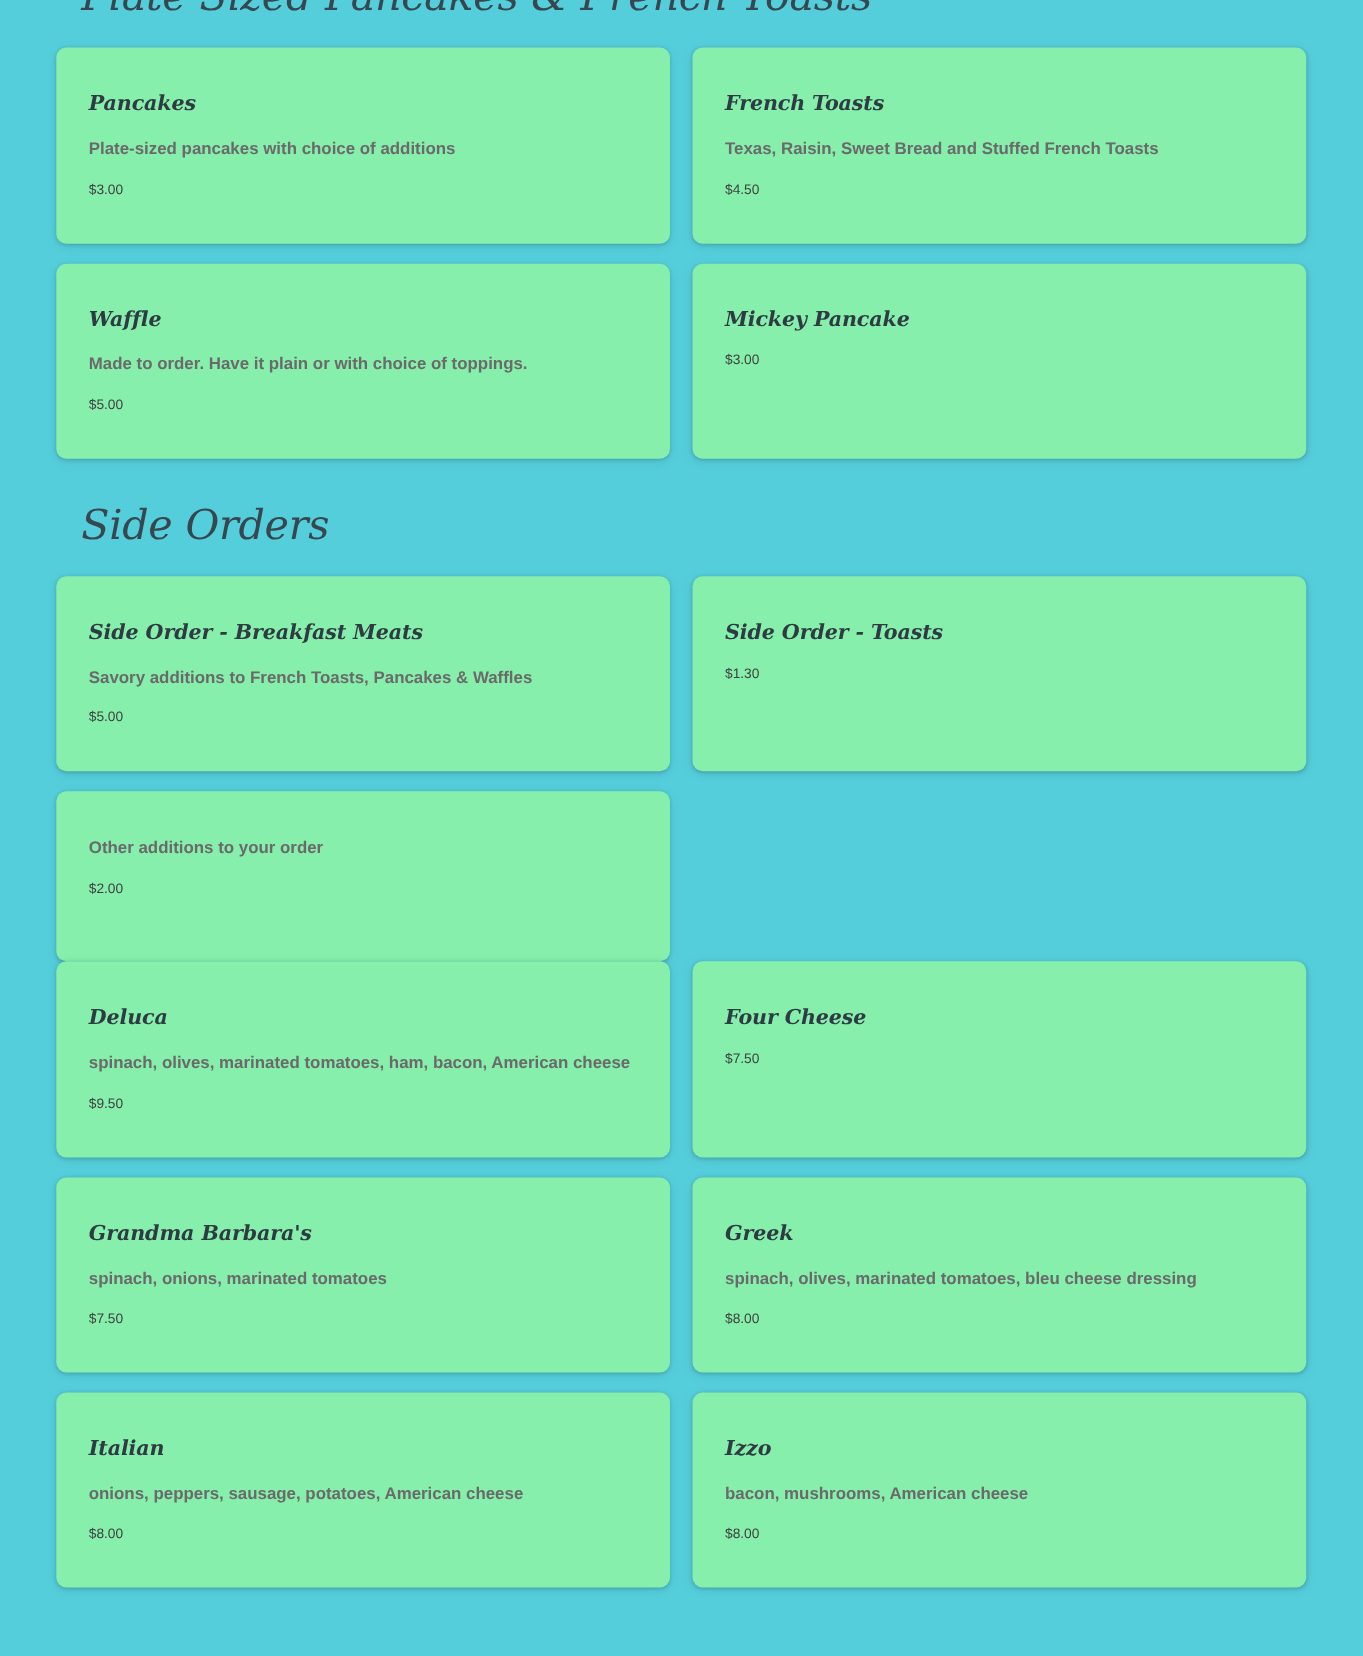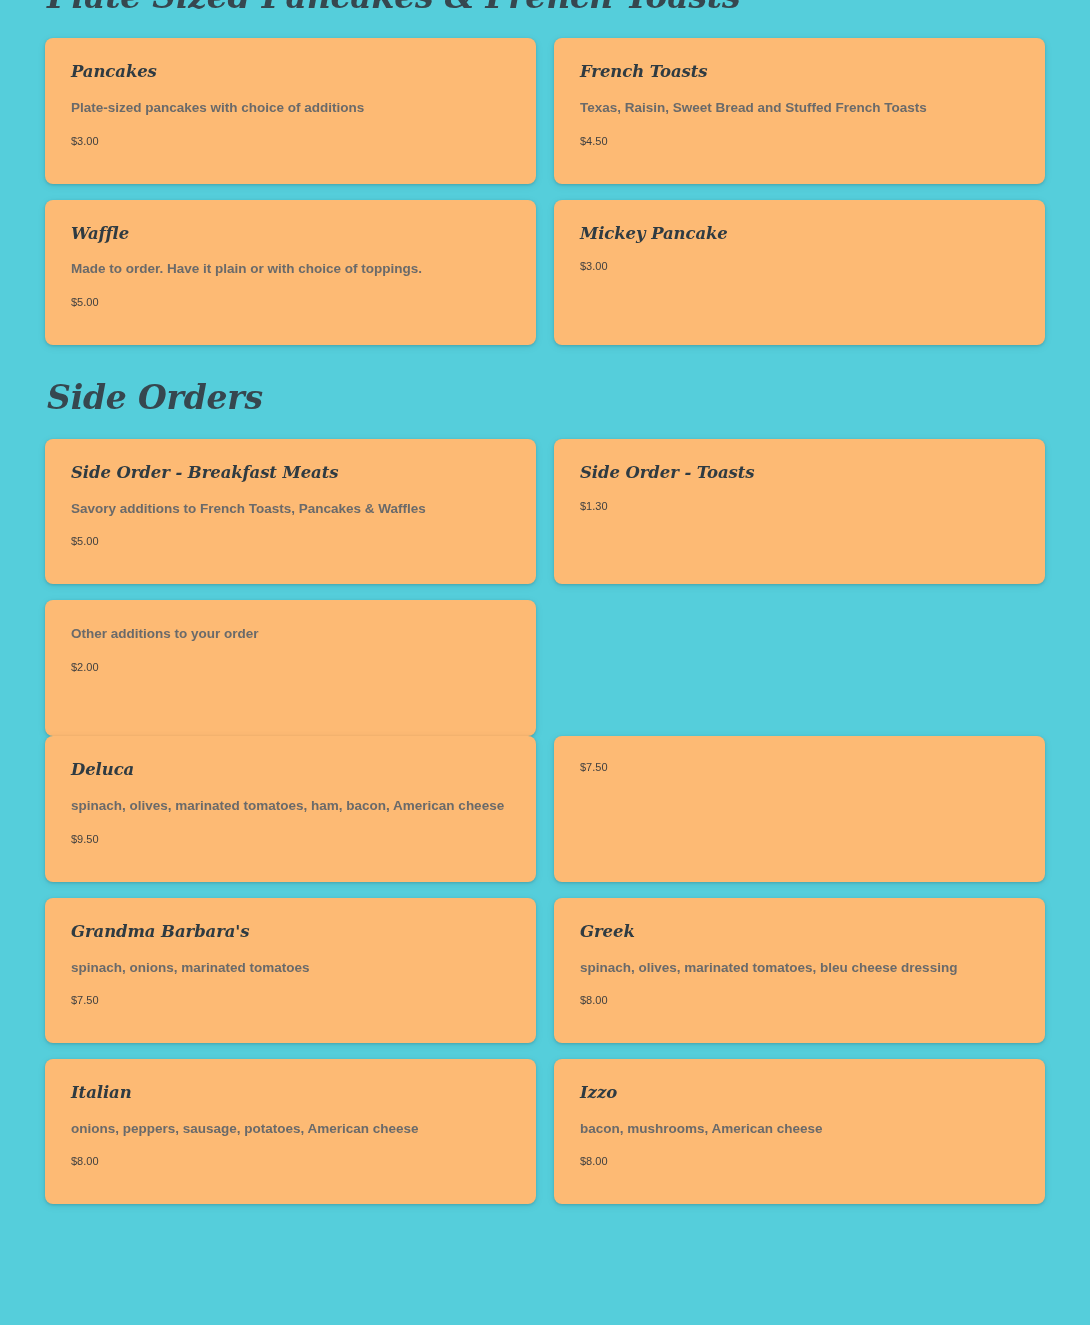--- a/index.html
+++ b/index.html
@@ -22,45 +22,45 @@
     
     margin-top: -22px;
   }
 
   .section {
     width: 100%;
   }
 
   .section-heading {
     font-family: "DejaVu Serif", "Liberation Serif", serif;
-    font-weight: 700;
+    font-weight: 400;
     font-style: italic;
     font-size: 33px;
     line-height: 1.16;
     letter-spacing: -0.2px;
     color: #36474f;
-    margin: 0 0 22px 2px;
+    margin: 0 0 22px 20px;
     white-space: nowrap;
   }
 
   .section + .section .section-heading {
     margin-top: 34px;
   }
 
   .card-grid {
     display: grid;
     grid-template-columns: 1fr 1fr;
     column-gap: 18px;
     row-gap: 16px;
   }
 
   .menu-card {
-    background: #fdba74;
+    background: #86efac;
     border-radius: 8px;
-    padding: 24px 26px 34px 26px;
+    padding: 35px 26px 34px 26px;
     box-shadow: 0 1px 3px rgba(0,0,0,0.16), 0 2px 9px rgba(0,0,0,0.08);
     min-height: 136px;
   }
 
   .card-title {
     font-family: "DejaVu Serif", "Liberation Serif", serif;
     font-weight: 700;
     font-style: italic;
     font-size: 16.5px;
     line-height: 1.2;
@@ -134,20 +134,21 @@
       </div>
     </div>
     <div class="section">
       <div class="card-grid">
         <div class="menu-card">
           <div class="card-title">Deluca</div>
           <div class="card-desc">spinach, olives, marinated tomatoes, ham, bacon, American cheese</div>
           <div class="card-price">$9.50</div>
         </div>
         <div class="menu-card">
+          <div class="card-title">Four Cheese</div>
           <div class="card-price">$7.50</div>
         </div>
         <div class="menu-card">
           <div class="card-title">Grandma Barbara's</div>
           <div class="card-desc">spinach, onions, marinated tomatoes</div>
           <div class="card-price">$7.50</div>
         </div>
         <div class="menu-card">
           <div class="card-title">Greek</div>
           <div class="card-desc">spinach, olives, marinated tomatoes, bleu cheese dressing</div>

